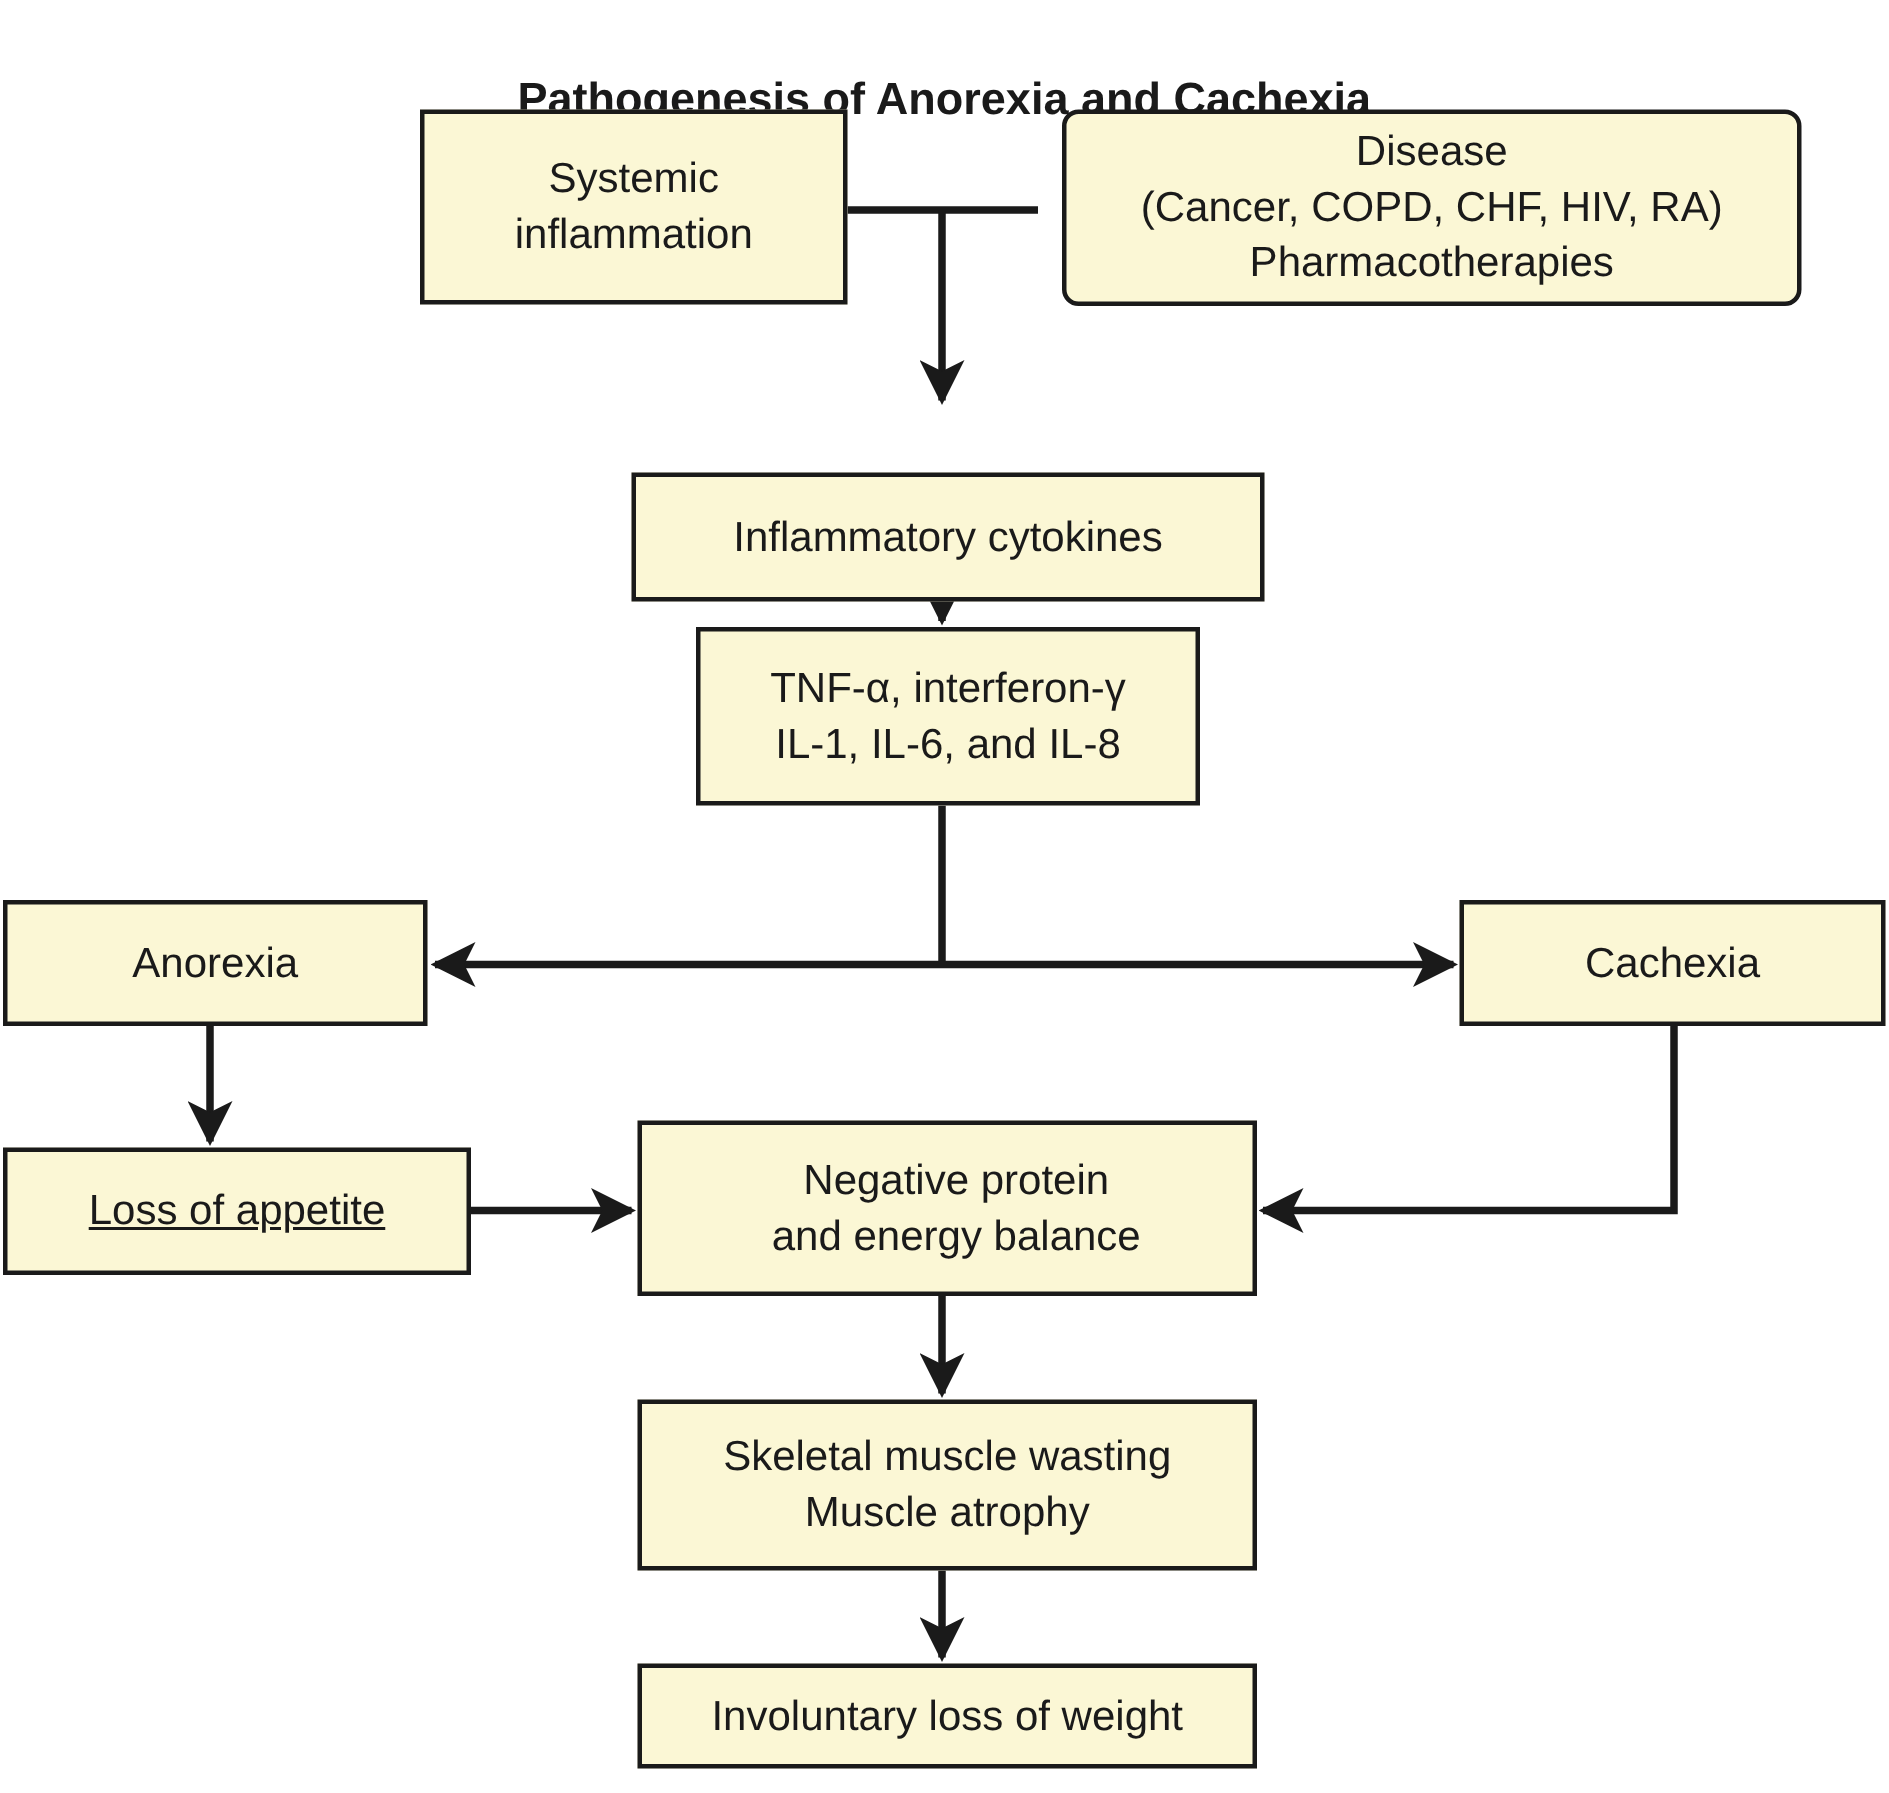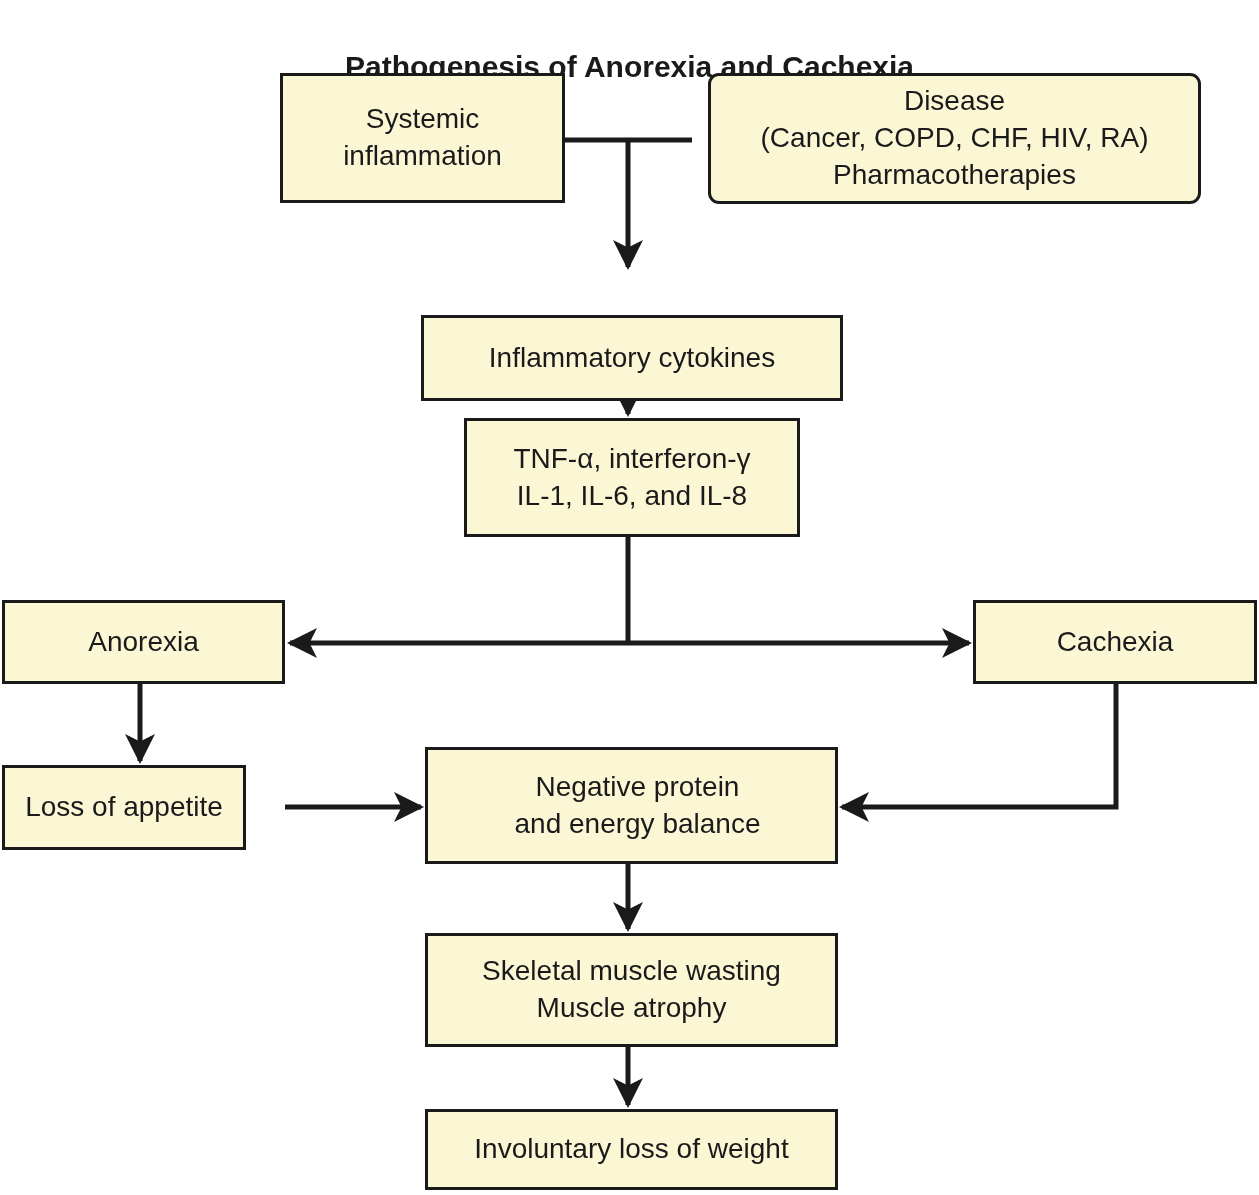--- a/index.html
+++ b/index.html
@@ -107,23 +107,23 @@
 
   <div class="node" style="left:421px; top:271px; width:422px; height:86px;margin-top:44px;">Inflammatory cytokines</div>
 
   <div class="node" style="left:464px; top:418px; width:336px; height:119px;">TNF-α, interferon-γ
 IL-1, IL-6, and IL-8</div>
 
   <div class="node" style="left:2px;   top:600px; width:283px; height:84px;">Anorexia</div>
 
   <div class="node" style="left:973px; top:600px; width:284px; height:84px;">Cachexia</div>
 
-  <div class="node" style="left:2px;   top:765px; width:244px; height:85px;">Loss of appetite</div>
+  <div class="node" style="left:2px;   top:765px; width:312px; height:85px;text-decoration:underline;">Loss of appetite</div>
 
   <div class="node" style="left:425px; top:747px; width:413px; height:117px;padding-left:12px;">Negative protein
 and energy balance</div>
 
   <div class="node" style="left:425px; top:933px; width:413px; height:114px;text-align:center;">Skeletal muscle wasting
 Muscle atrophy</div>
 
-  <div class="node" style="left:425px; top:1109px; width:413px; height:81px;">Involuntary loss of weight</div>
+  <div class="node" style="left:425px; top:1109px; width:413px; height:70px;">Involuntary loss of weight</div>
 
 </div>
 
 </body></html>

